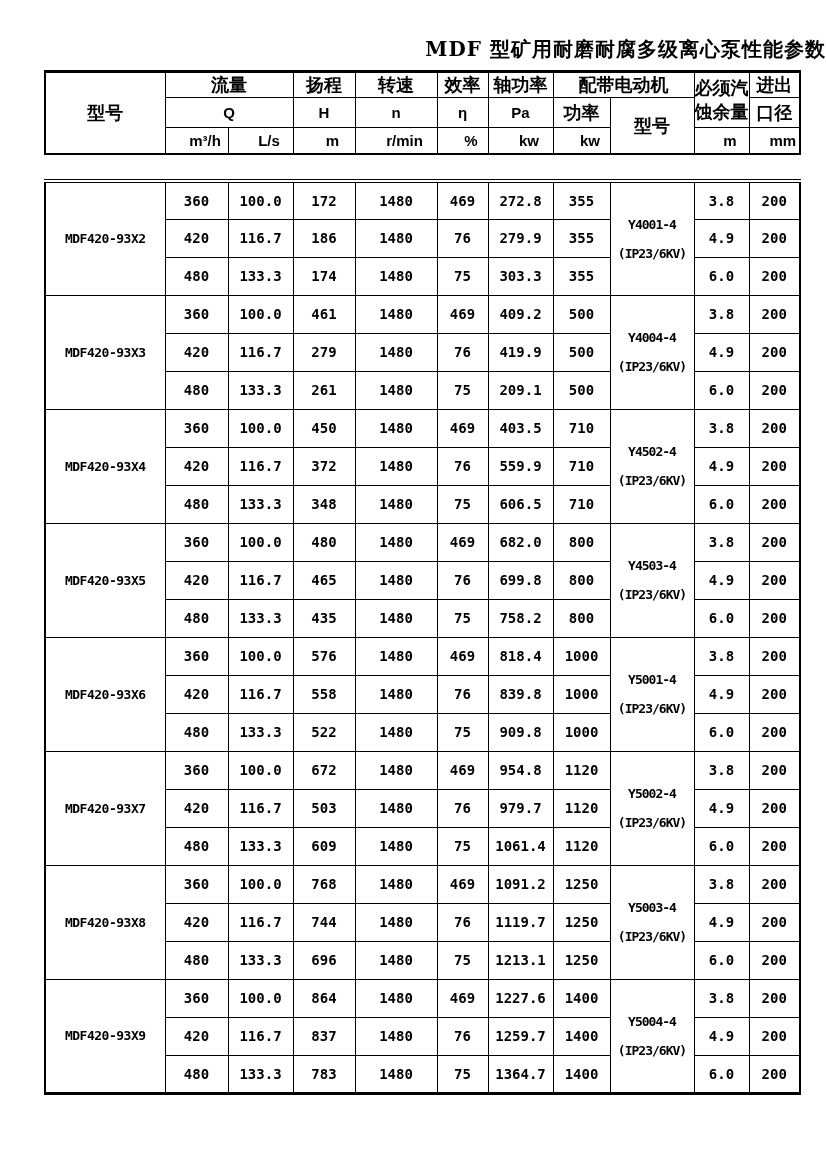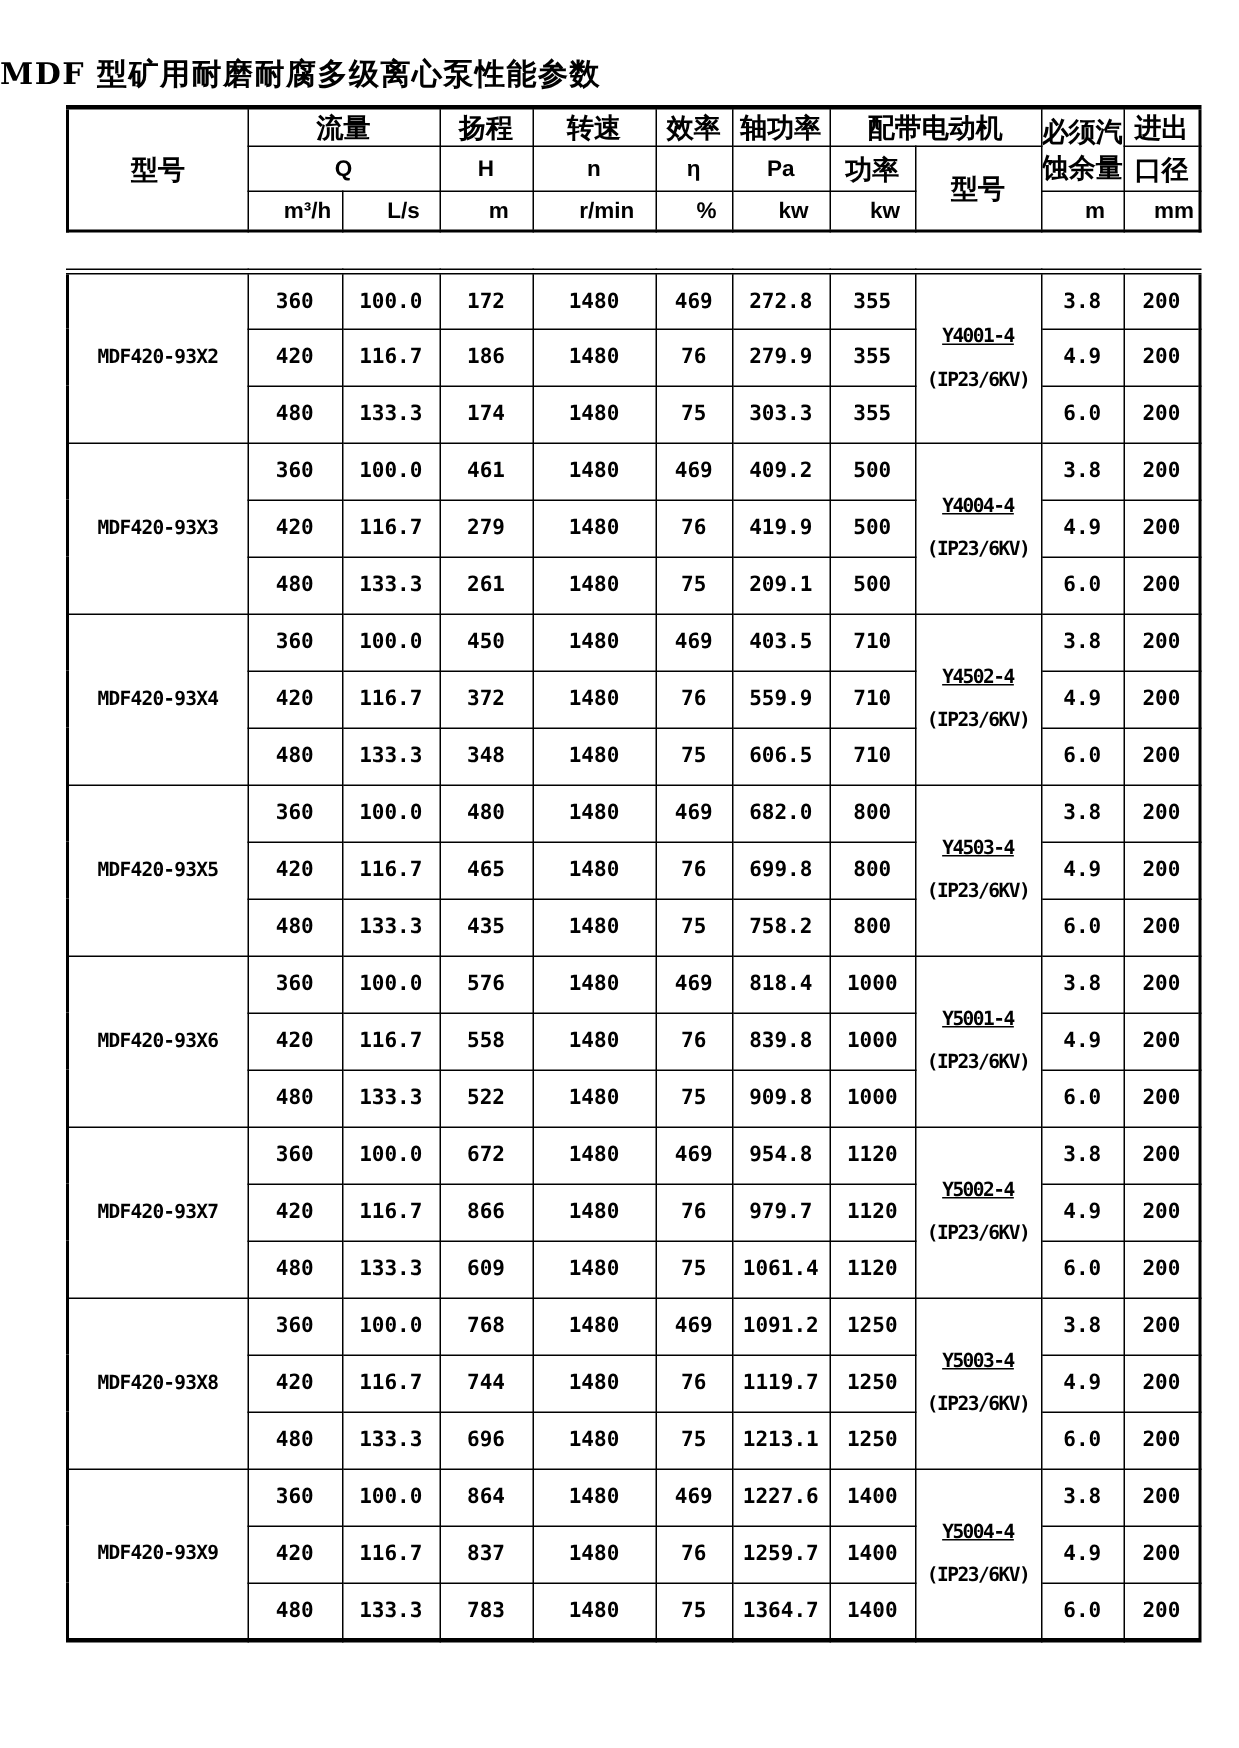--- a/index.html
+++ b/index.html
@@ -6,21 +6,21 @@
   body {
     width: 826px; height: 1165px;
     font-family: "Liberation Sans", sans-serif;
     color: #000;
     overflow: hidden;
   }
   .page { width: 826px; height: 1165px; position: relative; }
   .title {
     margin: 0;
     padding-top: 36px;
-    text-align: left;
+    text-align: right;
     font-family: "DejaVu Serif", serif;
     font-size: 20px;
     font-weight: bold;
     letter-spacing: 1px;
   }
   table.tbl {
     border-collapse: collapse;
     table-layout: fixed;
     width: 757px;
     margin-left: 44px;
@@ -64,21 +64,21 @@
     letter-spacing: 0px;
   }
   .data-table td.model-cell {
     font-size: 13px;
     letter-spacing: -0.5px;
   }
   .data-table td.motor-cell {
     font-size: 13px;
     letter-spacing: -1px;
   }
-  .motor-cell .motor-line1 { margin-bottom: 14px; text-decoration: underline; }
+  .motor-cell .motor-line1 { margin-bottom: 14px; }
 </style>
 </head>
 <body>
 
 <div class="page">
 
   <div class="title">MDF 型矿用耐磨耐腐多级离心泵性能参数</div>
 
   <table class="tbl header-table">
     <colgroup>
@@ -350,21 +350,21 @@
           <td class="motor-cell" rowspan="3">
             <div class="motor-line1">Y5002-4</div>
             <div>(IP23/6KV)</div>
           </td>
           <td>3.8</td>
           <td>200</td>
         </tr>
         <tr>
           <td>420</td>
           <td>116.7</td>
-          <td>866</td>
+          <td>503</td>
           <td>1480</td>
           <td>76</td>
           <td>979.7</td>
           <td>1120</td>
           <td>4.9</td>
           <td>200</td>
         </tr>
         <tr>
           <td>480</td>
           <td>133.3</td>

